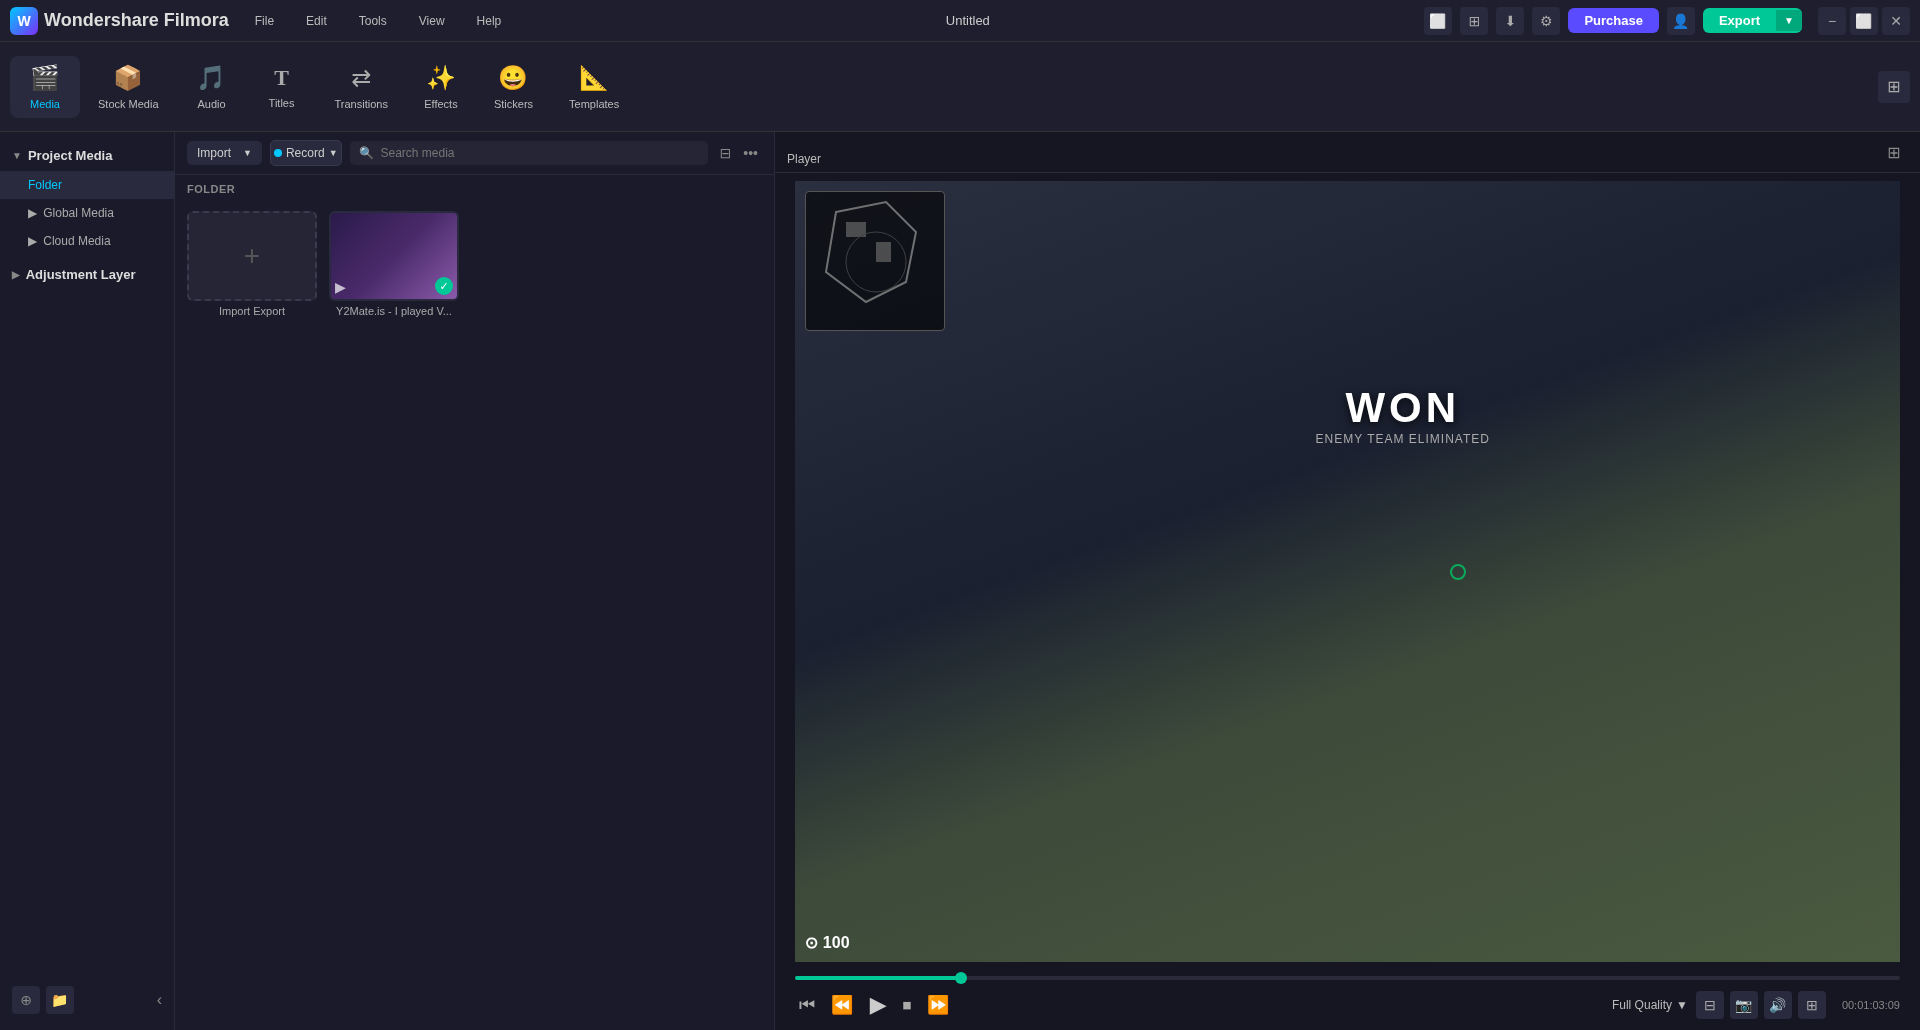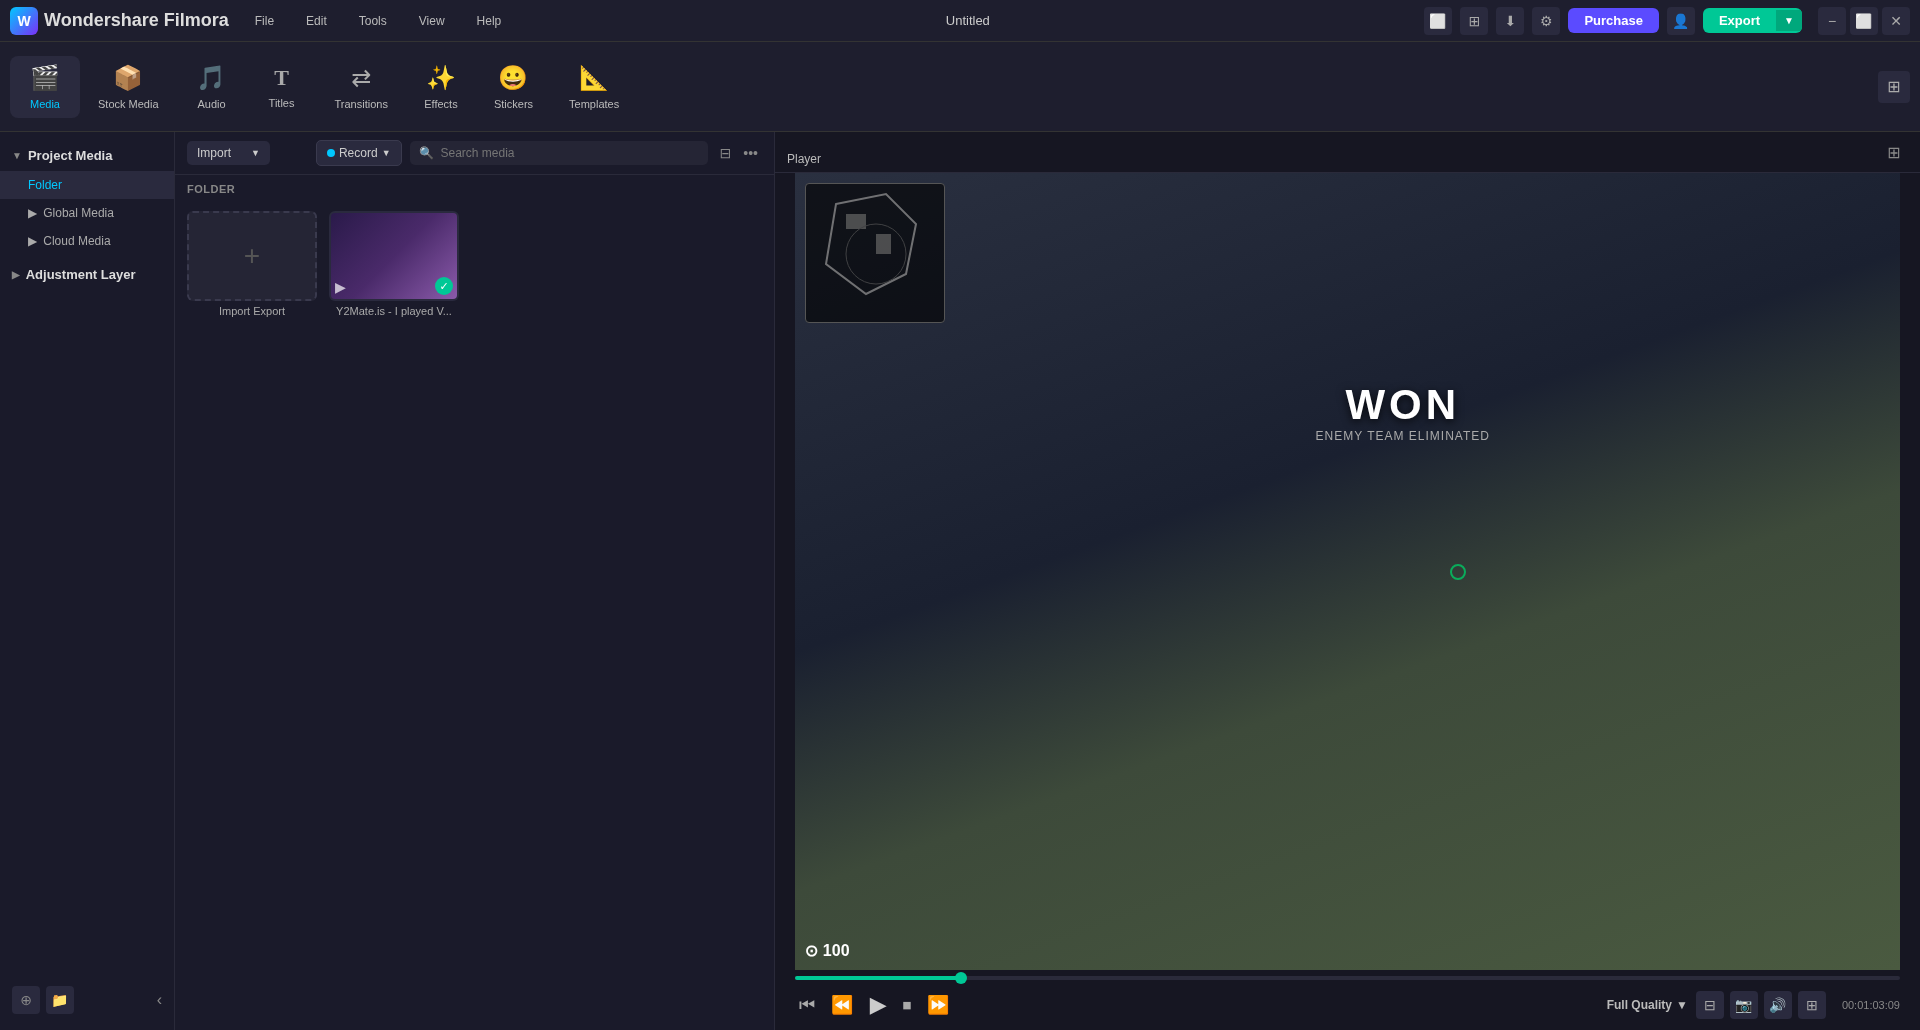--- a/index.html
+++ b/index.html
@@ -248,42 +248,41 @@
     #media-toolbar {
       display: flex;
       align-items: center;
       padding: 8px 12px;
       gap: 8px;
       border-bottom: 1px solid #2a2a3a;
     }
     .import-btn {
       display: flex;
       align-items: center;
-      gap: 20px;
+      gap: 12px;
       background: #2a2a3e;
       border: none;
       border-radius: 5px;
       color: #ccc;
       padding: 5px 10px;
       cursor: pointer;
       font-size: 12px;
     }
     .import-btn .arrow { font-size: 9px; }
     .record-btn {
       display: flex;
       align-items: center;
       gap: 4px;
       background: #2a2a3e;
       border: 1px solid #3a3a4e;
       border-radius: 5px;
       color: #ccc;
-      padding: 5px 10px;
+      padding: 5px 3px;
       cursor: pointer;
       font-size: 12px;
-      margin-left: 38px;
     }
     .record-dot {
       width: 8px; height: 8px;
       background: #00c8ff;
       border-radius: 50%;
     }
     .record-btn .arrow { font-size: 9px; }
     #search-bar {
       display: flex;
       align-items: center;
@@ -399,21 +398,21 @@
       font-size: 12px;
     }
     #player-video {
       flex: 1;
       background: #0c4a6e;
       position: relative;
       overflow: hidden;
       display: flex;
       align-items: center;
       justify-content: center;
-      margin: 0 20px;
+      margin: 8px 20px;
     }
     
     .game-frame {
       width: 100%;
       height: 100%;
       background: linear-gradient(160deg, #2a3040 0%, #1a2030 40%, #3d4a3a 60%, #4a5a40 100%);
       position: relative;
     }
     .game-won-overlay {
       position: absolute;
@@ -489,21 +488,20 @@
       cursor: pointer;
       font-size: 18px;
       padding: 4px;
       display: flex; align-items: center; justify-content: center;
     }
     #quality-select {
       margin-left: auto;
       display: flex;
       align-items: flex-end;
       gap: 4px;
-      font-weight: bold;
     }
     #quality-select span { color: #bbb; font-size: 12px; }
     .quality-arrow { font-size: 9px; color: #888; }
     .player-right-controls {
       display: flex;
       gap: 6px;
       align-items: center;
     }
     .time-display {
       color: #888;

